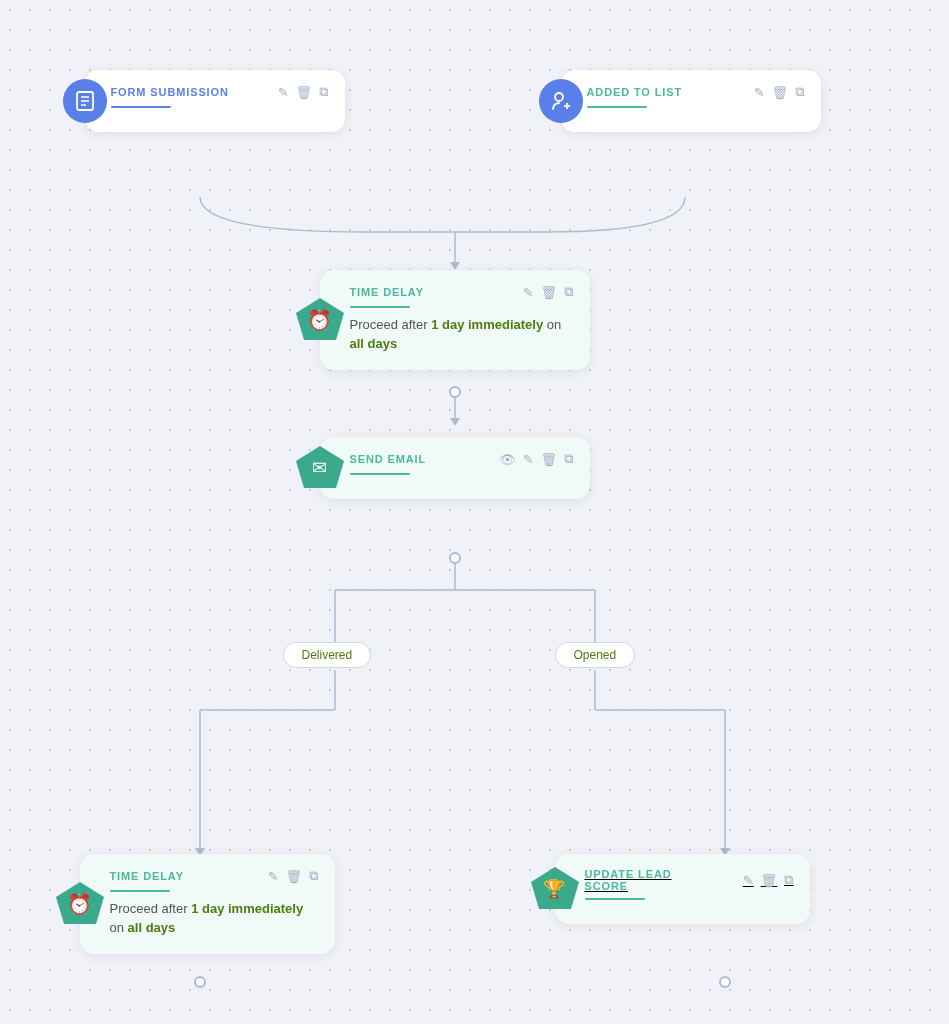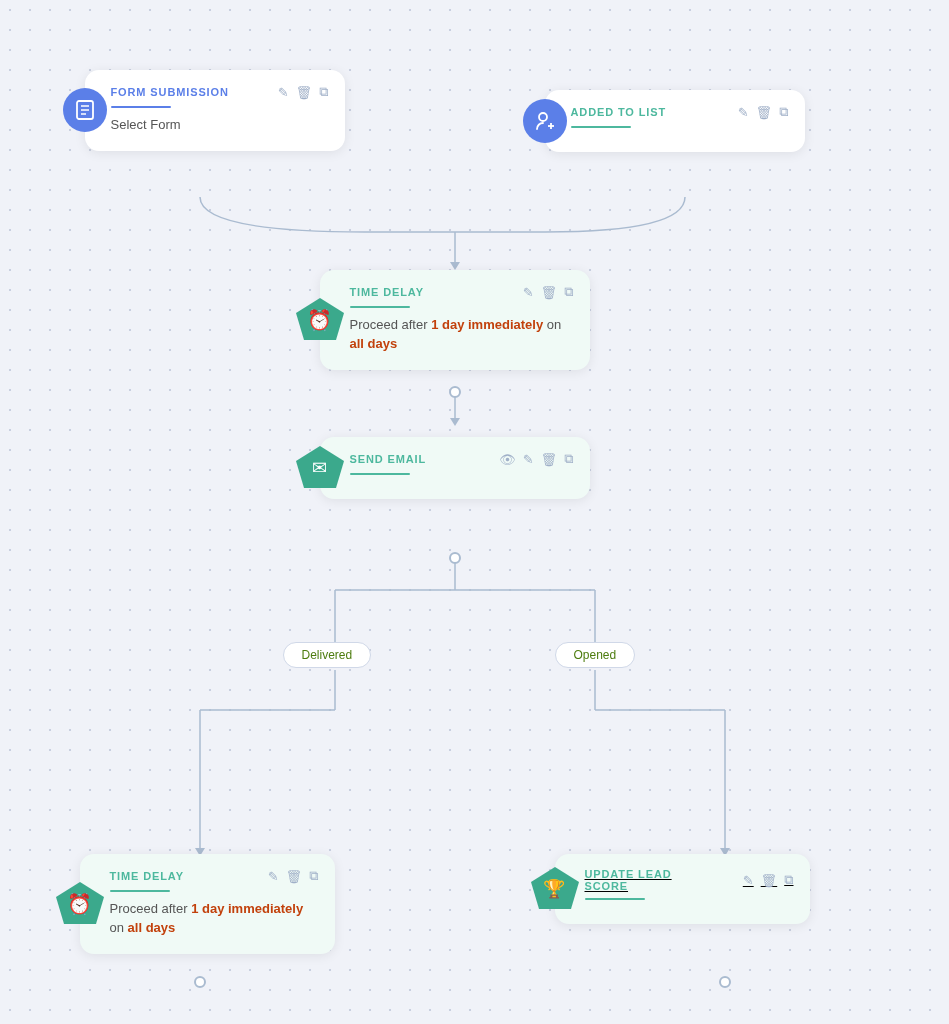--- a/index.html
+++ b/index.html
@@ -65,21 +65,21 @@
       background: #5b7fe8;
     }
 
     .card-body {
       font-size: 13px;
       color: #555;
       line-height: 1.45;
     }
 
     .card-body strong {
-      color: #c2410c;
+      color: #4d7c0f;
       font-weight: 700;
     }
 
     .card-icons {
       display: flex;
       gap: 7px;
       align-items: center;
     }
 
     .card-icon {
@@ -182,25 +182,24 @@
     <div style="padding-left: 10px;">
       <div class="card-header">
         <span class="card-title blue">FORM SUBMISSION</span>
         <div class="card-icons">
           <span class="card-icon">✎</span>
           <span class="card-icon">🗑</span>
           <span class="card-icon">⧉</span>
         </div>
       </div>
       <div class="card-underline blue"></div>
-      <div class="card-body">Select Form</div>
-    </div>
-  </div>
-
-  <div class="card" style="left: 520px; top: 48px; width: 260px; margin-top: 20px;">
+    </div>
+  </div>
+
+  <div class="card" style="left: 536px; top: 48px; width: 260px;">
     <div class="node-icon blue" style="position: absolute; left: -22px; top: 50%; transform: translateY(-50%);">
       <svg width="24" height="24" viewBox="0 0 24 24" fill="none">
         <circle cx="10" cy="8" r="4" stroke="white" stroke-width="1.8"></circle>
         <path d="M4 20c0-3.314 2.686-6 6-6" stroke="white" stroke-width="1.8" stroke-linecap="round"></path>
         <circle cx="18" cy="17" r="4" fill="#5b7fe8"></circle>
         <line x1="18" y1="14" x2="18" y2="20" stroke="white" stroke-width="1.8"></line>
         <line x1="15" y1="17" x2="21" y2="17" stroke="white" stroke-width="1.8"></line>
       </svg>
     </div>
     <div style="padding-left: 10px;">

